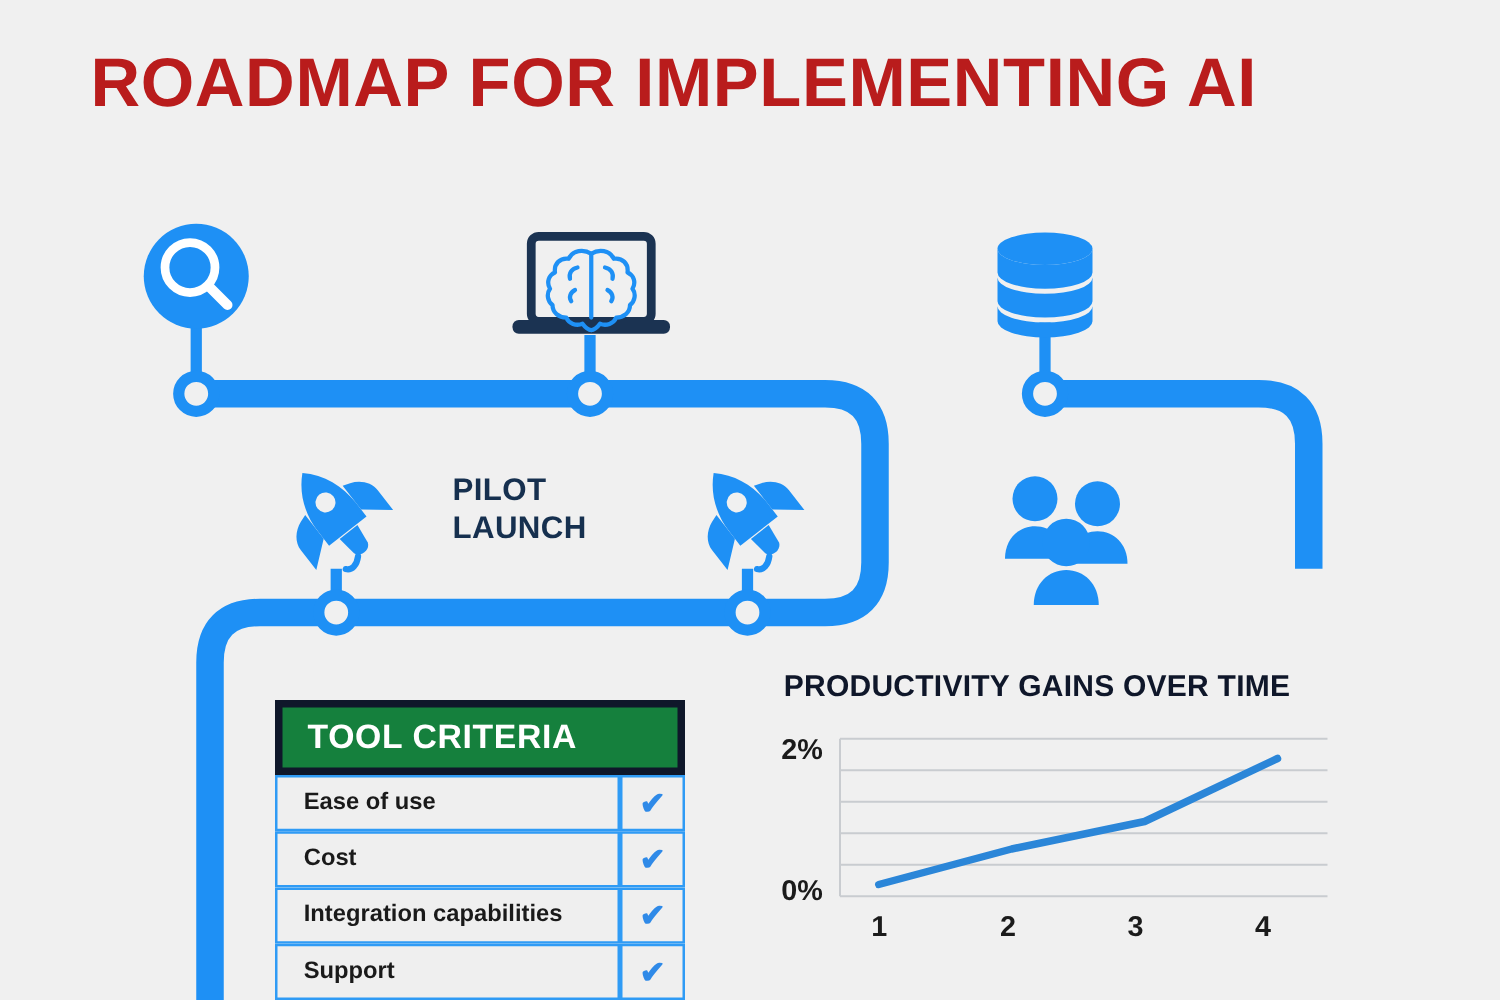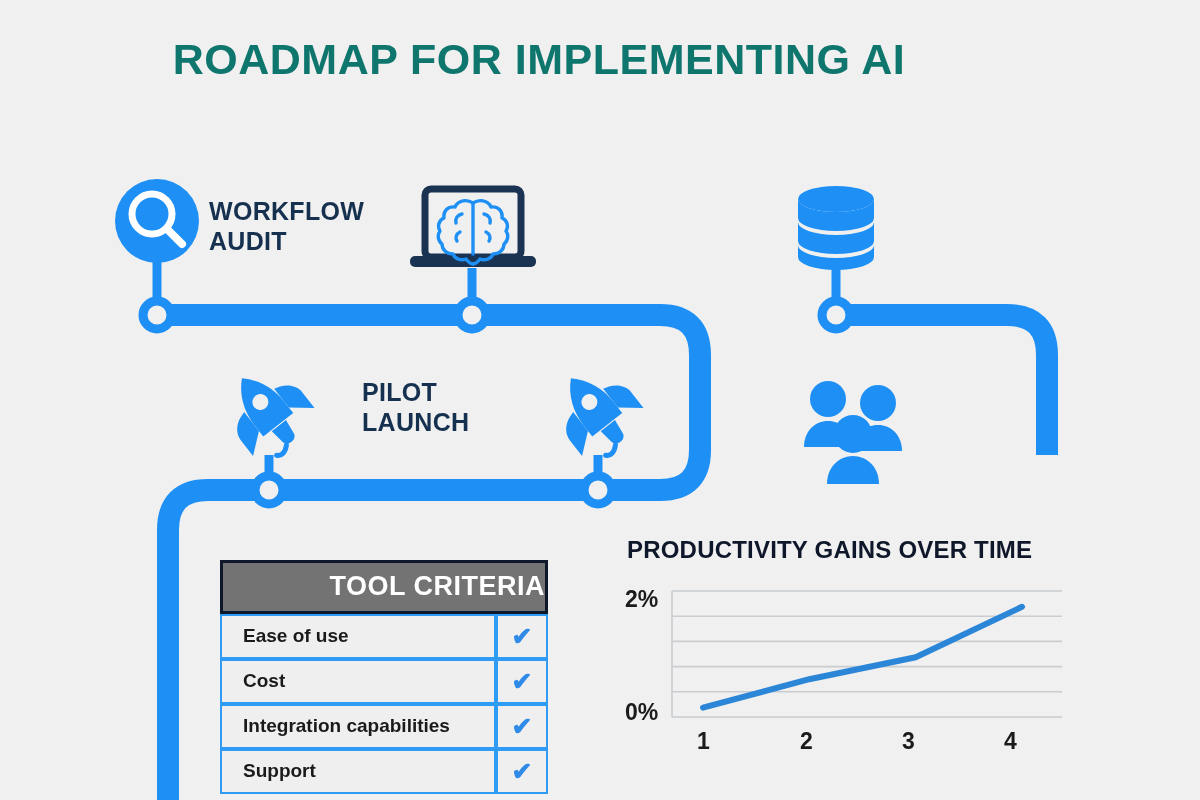--- a/index.html
+++ b/index.html
@@ -9,23 +9,23 @@
     font-family:"Liberation Sans", sans-serif;
     position:relative;
     color:#16304f;
   }
   #stage{position:absolute;left:0;top:0;width:1200px;height:800px;}
 
   
   .title{
     position:absolute;left:0;top:34px;width:1078px;
     text-align:center;
-    font-size:43px;font-weight:bold;line-height:1.17;
+    font-size:55px;font-weight:bold;line-height:1.17;
     letter-spacing:0.5px;
-    color:#0f766e;
+    color:#b91c1c;
   }
   .title .l2{display:block;}
 
   
   #roadmap{position:absolute;left:0;top:0;width:1200px;height:800px;}
 
   
   .node-label{
     position:absolute;
     font-size:25px;font-weight:bold;line-height:1.2;
@@ -38,25 +38,25 @@
   .lbl-pilot{left:362px;top:377px;}
   .lbl-team{left:925px;top:404px;}
 
   
   .criteria-table{
     position:absolute;left:220px;top:560px;
     width:328px;
     border-collapse:separate;border-spacing:0;
   }
   .criteria-table .hdr{
-    background:#737373;color:#ffffff;
+    background:#15803d;color:#ffffff;
     font-size:27px;font-weight:bold;letter-spacing:0.5px;
     padding:8px 0 9px 20px;
-    text-align:right;
-    border:3px solid #0f172a;
+    text-align:left;
+    border:6px solid #0f172a;
   }
   .criteria-table td{
     border:2px solid #2f9bf5;
     background:#efefef;
     font-size:19px;
     color:#1a1a1a;
     padding:8px 0 9px 21px;
     height:24px;
     font-weight:bold;
   }
@@ -162,22 +162,20 @@
     <g fill="#1e90f5">
       <circle cx="828" cy="399" r="18"></circle>
       <path d="M804 447 c0 -16 11 -26 24 -26 c13 0 24 10 24 26 z"></path>
       <circle cx="878" cy="403" r="18"></circle>
       <path d="M854 451 c0 -16 11 -26 24 -26 c13 0 24 10 24 26 z"></path>
       <circle cx="853" cy="434" r="19"></circle>
       <path d="M827 484 c0 -17 12 -28 26 -28 c14 0 26 11 26 28 z"></path>
     </g>
   </svg>
 
-  <div class="node-label lbl-workflow">WORKFLOW
-AUDIT</div>
   <div class="node-label lbl-pilot">PILOT
 LAUNCH</div>
 
   <table class="criteria-table">
     <thead>
       <tr>
         <th class="hdr" colspan="2">TOOL CRITERIA</th>
       </tr>
     </thead>
     <tbody id="criteria-body">

